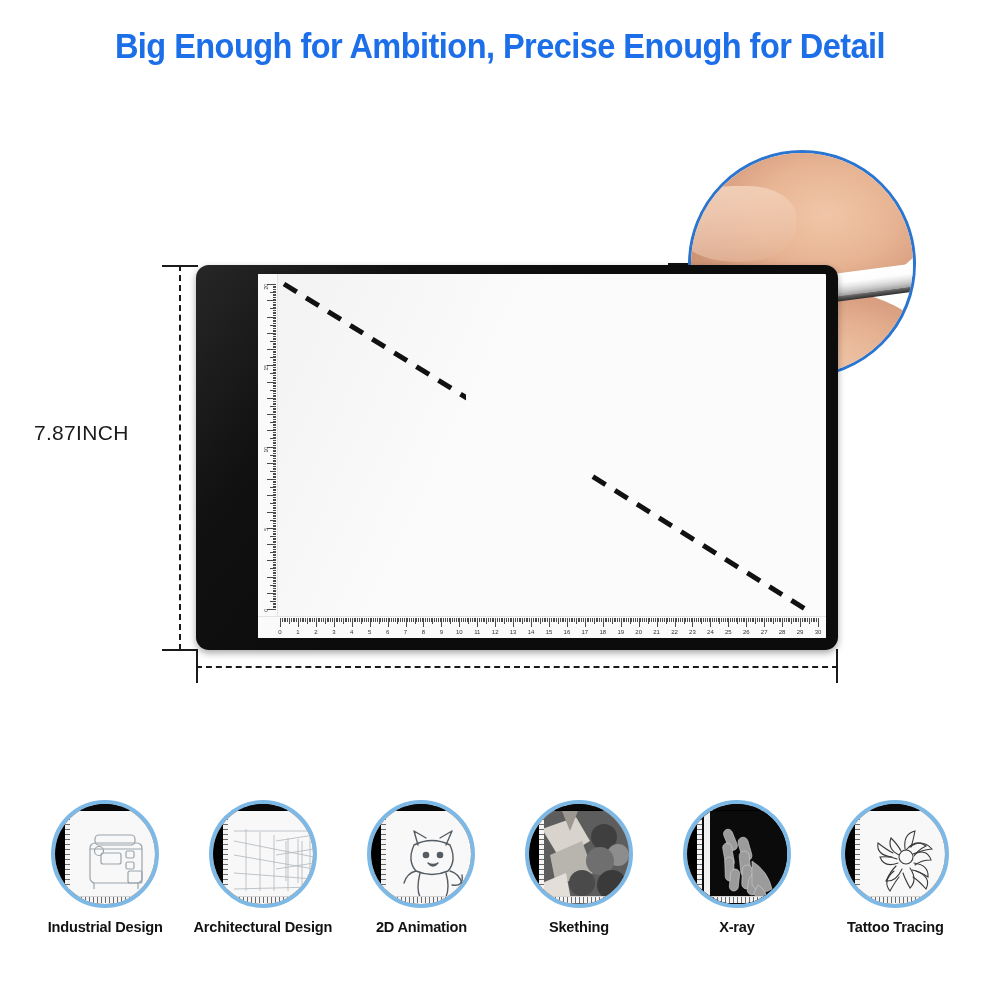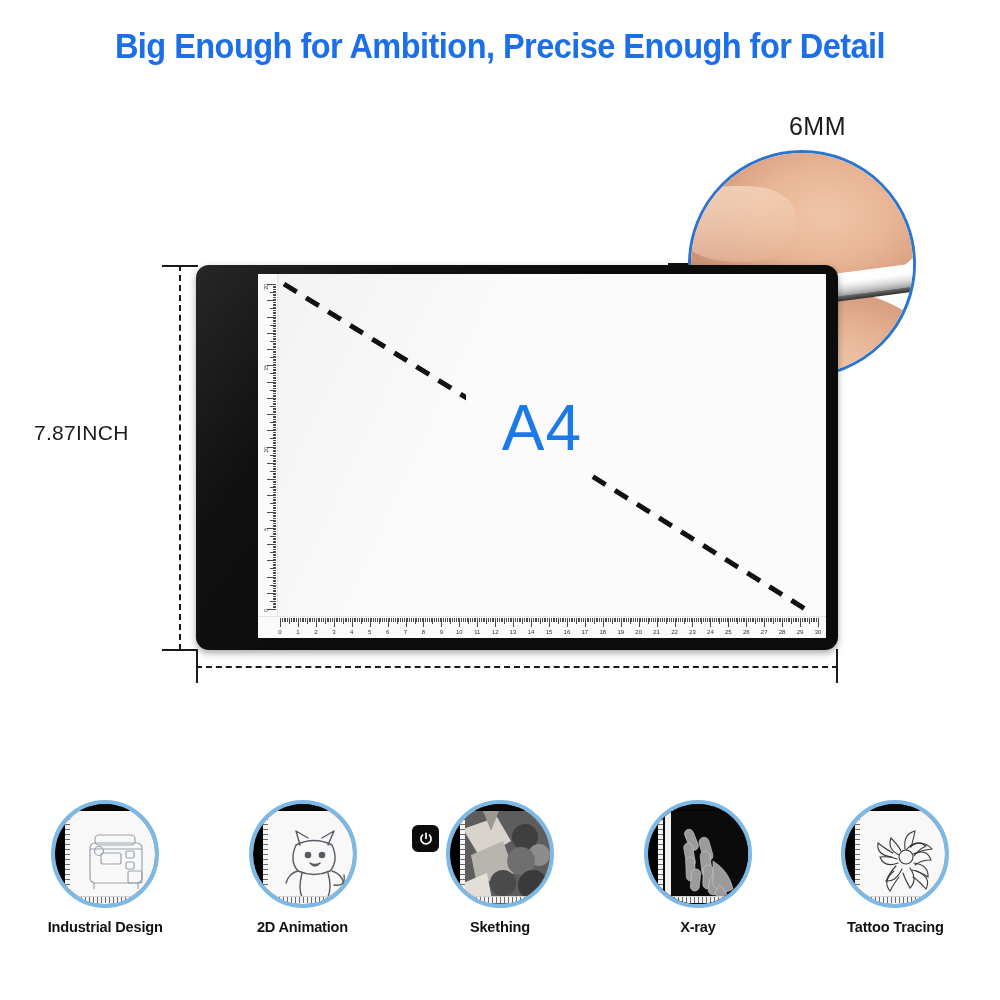--- a/index.html
+++ b/index.html
@@ -311,21 +311,20 @@
   }
   .uc-art { position: absolute; left: 0; top: 0; width: 100%; height: 100%; }
 </style>
 </head>
 <body>
 
 <div id="page">
 
   <div class="headline">Big Enough for Ambition, Precise Enough for Detail</div>
 
-  <div class="sixmm-label">6MM</div>
   <div class="sixmm-leader"></div>
   <div class="sixmm-circle">
     <div class="finger-top"></div>
     <div class="finger-bottom"></div>
     <div class="pad-edge"></div>
   </div>
 
   <div class="dim-v-cap-top"></div>
   <div class="dim-v"></div>
   <div class="dim-v-cap-bot"></div>
@@ -335,21 +334,20 @@
     <div class="device-gloss"></div>
 
     <div class="panel">
       <div class="panel-sheen"></div>
 
       <svg class="diag" viewBox="0 0 568 364" preserveAspectRatio="none">
         <line x1="26" y1="10" x2="552" y2="338" stroke="#111111" stroke-width="5" stroke-dasharray="15 11" stroke-linecap="butt"></line>
       </svg>
 
       <div class="a4-mask"></div>
-      <div class="a4-label">A4</div>
 
       <div class="ruler-v" id="ruler-v">
           <div class="tick" style="top: 335px; width: 9px;"></div>
           <div class="tnum" style="top: 335px;">0</div>
           <div class="tick" style="top: 333.375px; width: 3.5px;"></div>
           <div class="tick" style="top: 331.75px; width: 3.5px;"></div>
           <div class="tick" style="top: 330.125px; width: 3.5px;"></div>
           <div class="tick" style="top: 328.5px; width: 3.5px;"></div>
           <div class="tick" style="top: 326.875px; width: 6px;"></div>
           <div class="tick" style="top: 325.25px; width: 3.5px;"></div>
@@ -923,20 +921,39 @@
           <div class="uc-rail-left"></div>
           <div class="uc-bar-bot"></div>
         </div>
         <div class="uc-label">Industrial Design</div>
       </div>
       <div class="uc">
         <div class="uc-circle">
           <div class="uc-inner"></div>
           <div class="uc-screen">
             <svg class="uc-art" viewBox="0 0 95 94" preserveAspectRatio="none">
+      <g fill="none" stroke="#b0b6bd" stroke-width="0.8">
+        <path d="M8 20 H88 M8 30 L88 46 M8 44 L88 58 M8 62 L88 68 M8 78 L88 76"></path>
+        <path d="M20 18 V80 M34 21 V80 M48 24 V80 M62 27 V80 M76 30 V80"></path>
+        <path d="M50 30 L88 24 M50 44 L88 38 M50 58 L88 52"></path>
+        <path d="M60 30 V70 M72 28 V72 M84 26 V74"></path>
+      </g>
+            </svg>
+          </div>
+          <div class="uc-bar-top"></div>
+          <div class="uc-rail-left"></div>
+          <div class="uc-bar-bot"></div>
+        </div>
+        <div class="uc-label">Architectural Design</div>
+      </div>
+      <div class="uc">
+        <div class="uc-circle">
+          <div class="uc-inner"></div>
+          <div class="uc-screen">
+            <svg class="uc-art" viewBox="0 0 95 94" preserveAspectRatio="none">
       <g fill="none" stroke="#555c63" stroke-width="1.4" stroke-linecap="round" stroke-linejoin="round">
         <path d="M34 34 L30 20 L42 27 M62 34 L68 20 L56 27"></path>
         <path d="M30 34 q18 -9 36 0 q7 16 -2 26 q-16 7 -32 0 q-9 -10 -2 -26 Z"></path>
         <circle cx="42" cy="44" r="2.6" fill="#555c63"></circle>
         <circle cx="56" cy="44" r="2.6" fill="#555c63"></circle>
         <path d="M44 52 q5 6 10 0 q-5 3 -10 0 Z" fill="#555c63"></path>
         <path d="M32 60 q-9 2 -12 12 M66 60 q10 3 12 13"></path>
         <path d="M36 62 q-4 16 0 24 q14 5 26 0 q4 -10 0 -24"></path>
         <path d="M38 86 q-4 4 1 5 M58 86 q4 4 -1 5"></path>
         <path d="M68 74 q12 2 10 -10"></path>

